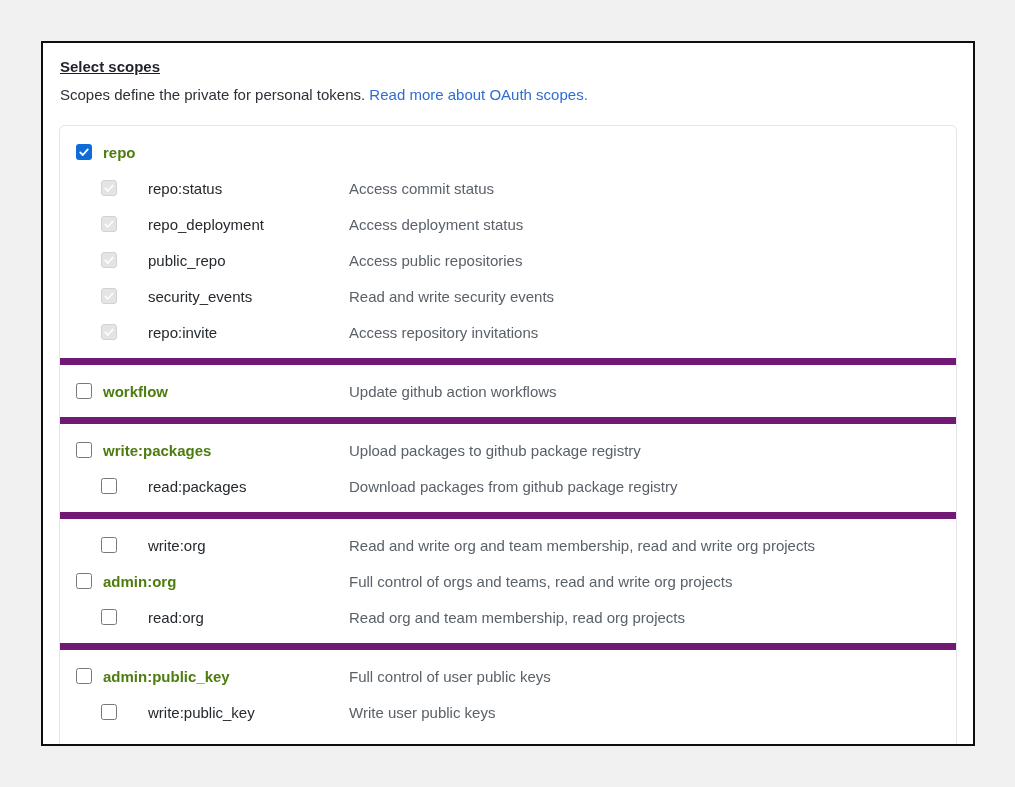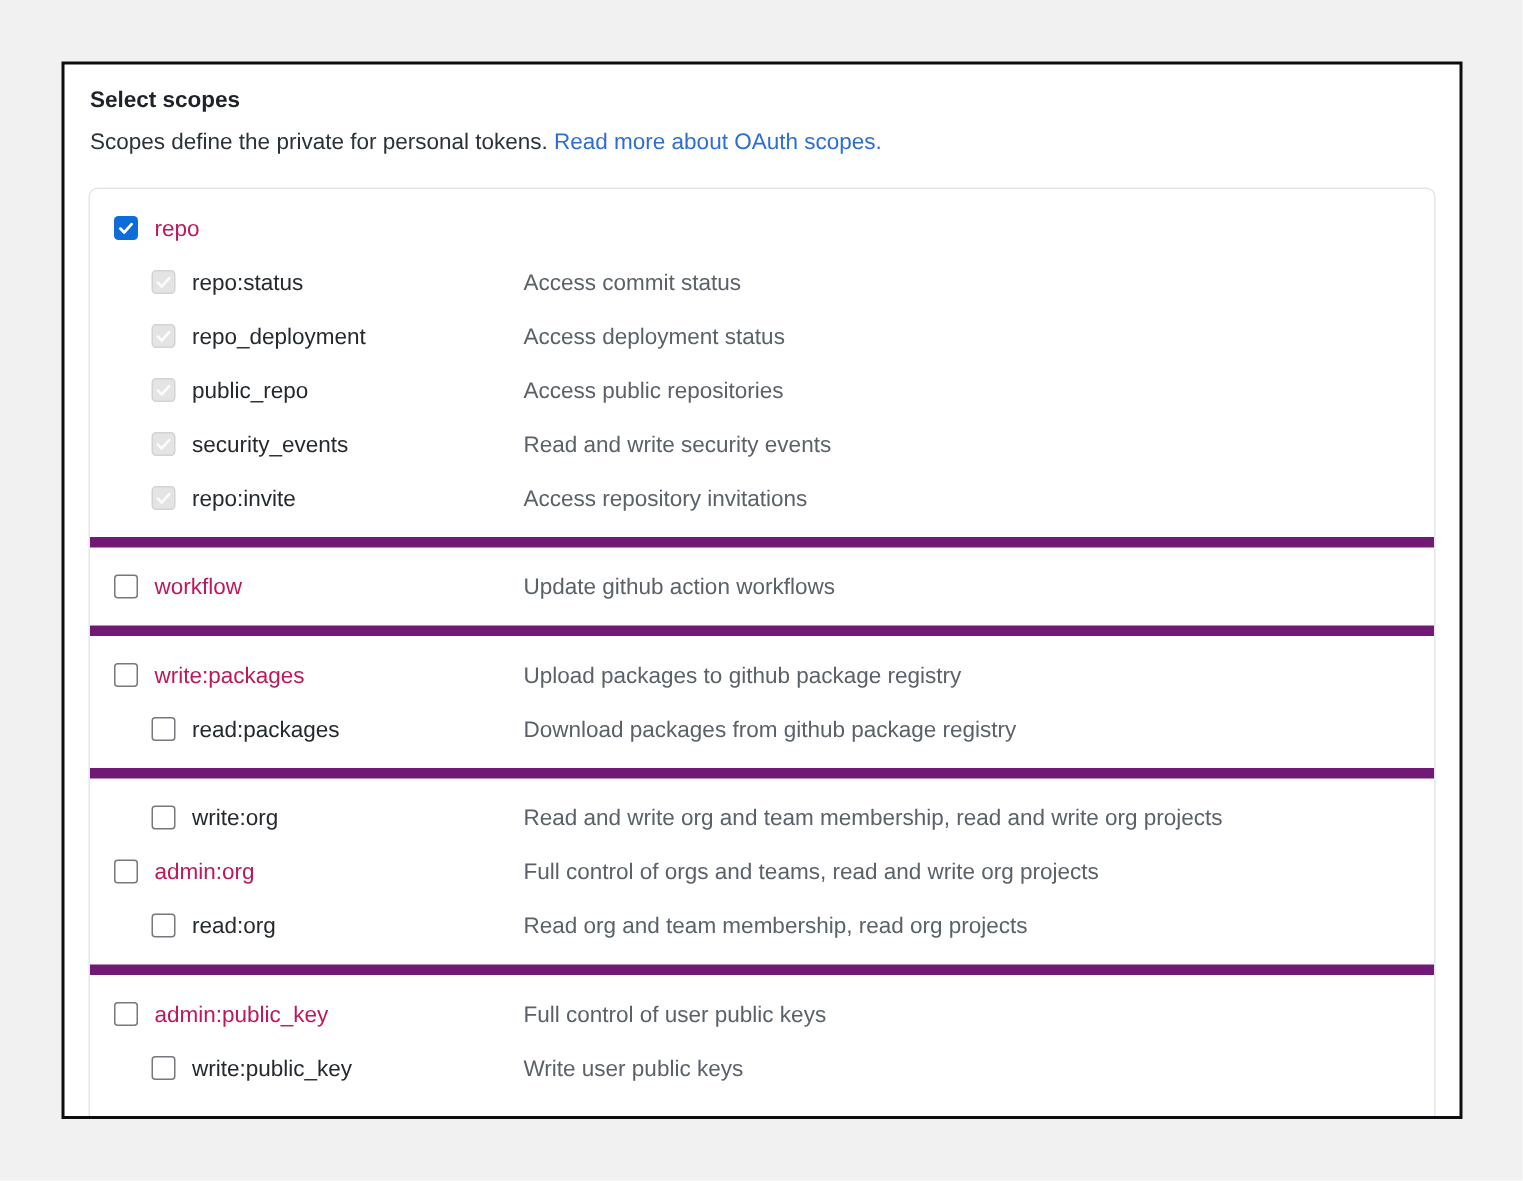--- a/index.html
+++ b/index.html
@@ -14,21 +14,21 @@
     position:absolute;left:41px;top:41px;
     width:934px;height:705px;
     box-sizing:border-box;
     background:#ffffff;
     border:2px solid #0c0d0e;
     padding:12px 16px;
     overflow:hidden;
   }
   .heading{
     font-size:15px;font-weight:bold;color:#1f2329;
-    margin:2px 0 0 1px;line-height:19px;
+    margin:2px 0 0 1px;line-height:19px;text-decoration:underline;
   }
   .subtitle{
     font-size:15px;color:#2b3138;
     margin:9px 0 0 1px;line-height:19px;
   }
   .subtitle a{
     color:var(--link,#2d6ed3);
     text-decoration:none;cursor:pointer;margin-top:44px;
   }
   .scope-box{
@@ -41,35 +41,35 @@
   }
   .section{padding:8px 0;}
   .section + .section{border-top:7px solid #701a75;}
   .row{
     position:relative;
     display:flex;align-items:center;
     height:36px;
     padding-left:16px;
     font-size:15px;
   }
-  .row.sub{padding-left:41px;}
+  .row.sub{padding-left:41px;gap:20px;}
   .cb{
     width:16px;height:16px;
     box-sizing:border-box;
     border-radius:3px;
     flex:0 0 auto;
     margin-right:11px;
     display:inline-flex;align-items:center;justify-content:center;
   }
   .cb svg{display:block;width:12px;height:12px;}
   .cb.checked{background:var(--accent,#0d6cd8);}
   .cb.dis-checked{background:#e4e4e4;border:1px solid #d3d3d3;}
   .cb.unchecked{background:#fff;border:1.5px solid #75797d;border-radius:2.5px;}
   .label{color:#24292e;white-space:nowrap;}
-  .label.bold{font-weight:normal;color:#be185d;}
+  .label.bold{font-weight:bold;color:#4d7c0f;}
   .desc{
     position:absolute;left:289px;top:0;
     height:36px;display:flex;align-items:center;
     color:#5a6169;white-space:nowrap;
   }
 </style>
 </head>
 <body style="--accent: #0d6cd8; --link: #2d6ed3;">
 
 <div class="card">

